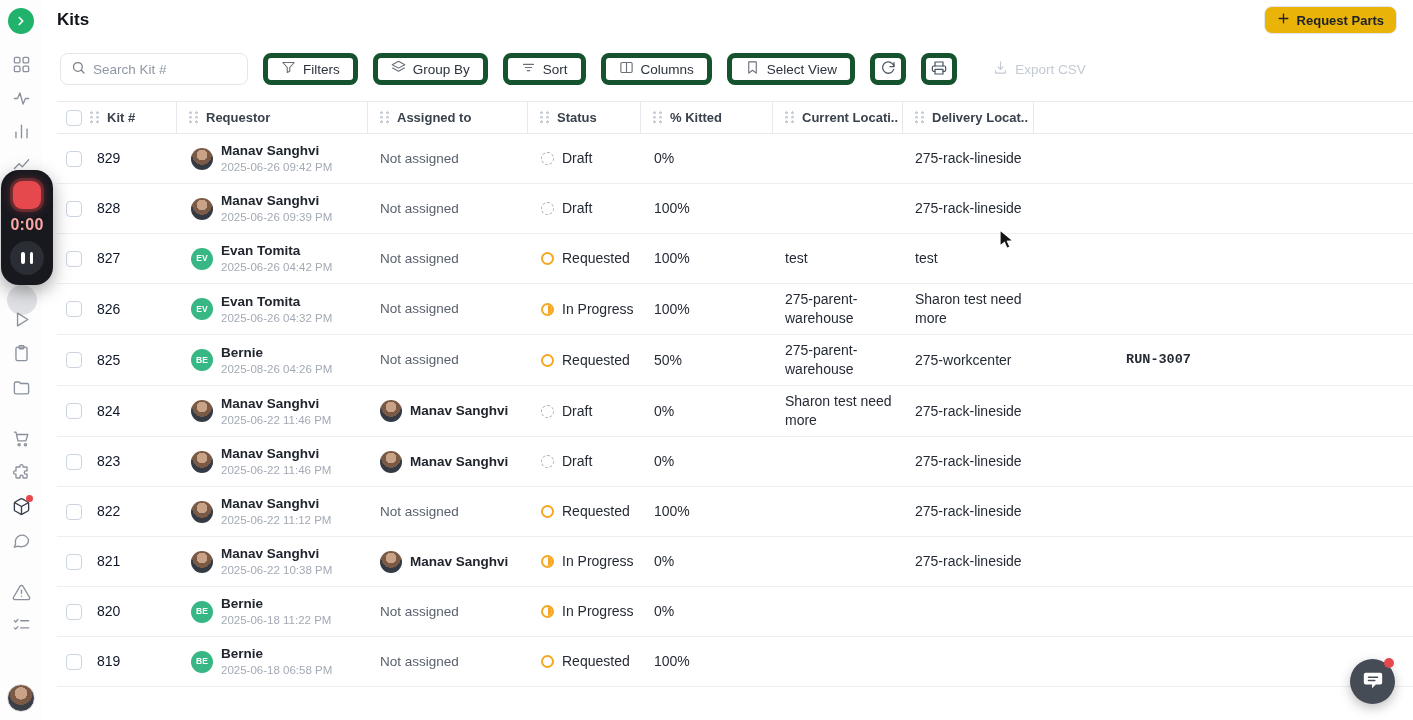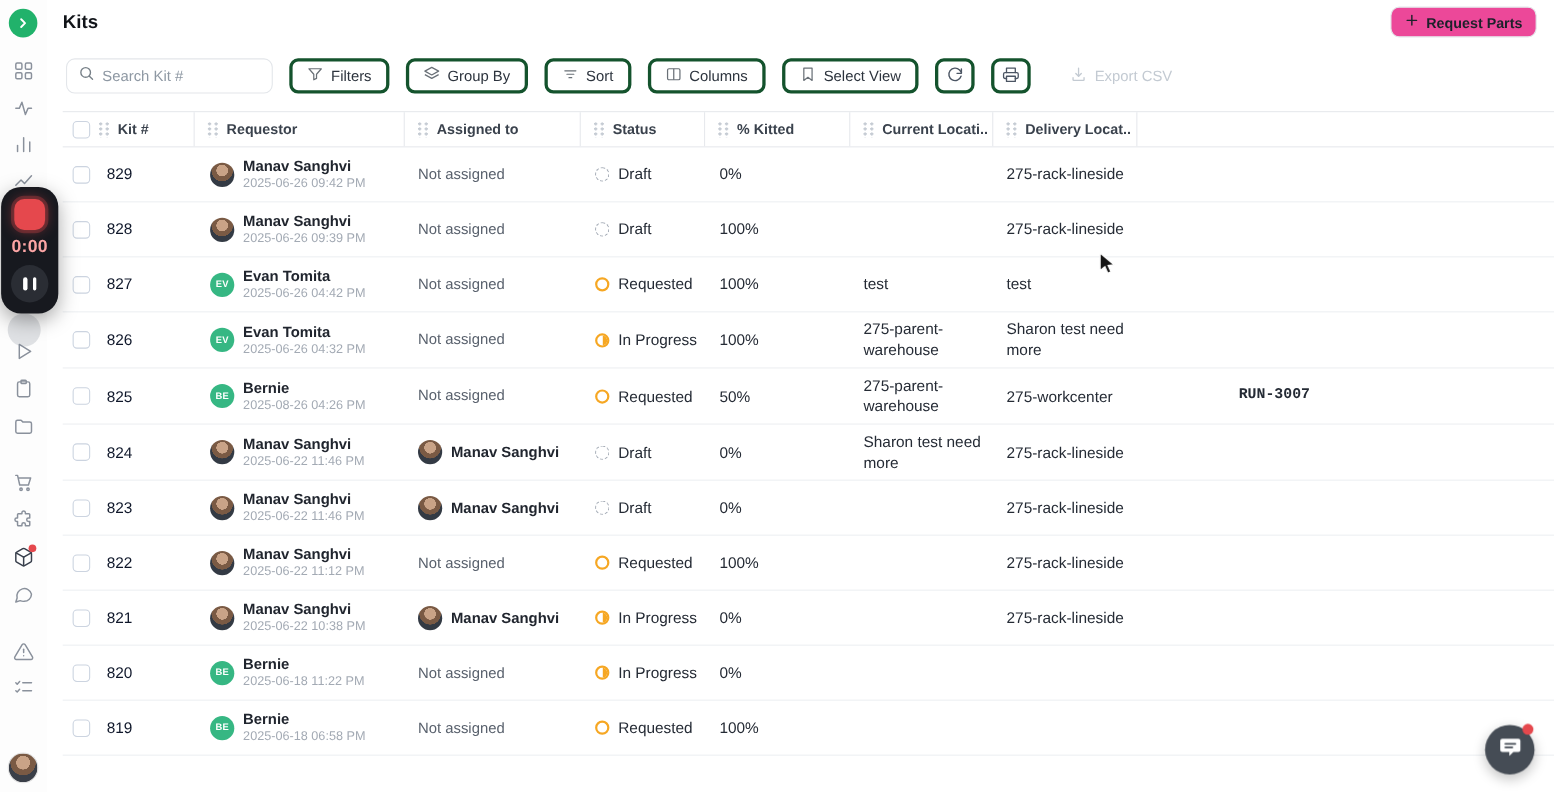--- a/index.html
+++ b/index.html
@@ -31,31 +31,31 @@
     display: flex; align-items: center; justify-content: center; gap: 5px; }
   .rec-pause .pbar { width: 3.5px; height: 12px; background: #fff; border-radius: 2px; }
   .rec-ghost { position: fixed; left: 7px; top: 285px; width: 30px; height: 30px; border-radius: 50%;
     background: rgba(120,128,140,.22); z-index: 55; }
 
   
   .main { position: absolute; left: 42px; top: 0; width: 1371px; height: 720px; }
   .topbar { height: 40px; display: flex; align-items: center; padding: 0 16px 0 15px; }
   .page-title { font-size: 17px; font-weight: 700; color: #111419; }
   .btn-request { margin-left: auto; height: 28px; display: inline-flex; align-items: center; gap: 7px;
-    border: 1px solid #e3e6ea; border-radius: 8px; background: #ec4899; padding: 0 12px;
+    border: 1px solid #e3e6ea; border-radius: 8px; background: #eab308; padding: 0 12px;
     font-family: inherit; font-size: 13px; font-weight: 700; color: #1c212a; cursor: pointer; }
 
   
   .toolbar { display: flex; align-items: center; gap: 15px; padding: 13px 16px 16px 18px; }
   .search { width: 188px; height: 32px; border: 1px solid #e3e6ea; border-radius: 8px;
     display: flex; align-items: center; gap: 7px; padding: 0 10px; background: #fff; }
   .search input { border: none; outline: none; flex: 1; min-width: 0; font-family: inherit;
     font-size: 13.5px; color: #333; background: transparent; }
   .search input::placeholder { color: #8e98a3; }
-  .tb-btn { height: 32px; border: 3px solid #14532d; background: #fff; border-radius: 8px;
+  .tb-btn { height: 32px; border: 5px solid #14532d; background: #fff; border-radius: 8px;
     display: inline-flex; align-items: center; gap: 7px; padding: 0 13px; cursor: pointer;
     font-family: inherit; font-size: 13.5px; color: #2c333d; }
   .tb-icon { width: 36px; justify-content: center; padding: 0; }
   .tb-export { border: none; color: #c3cad2; margin-left: 8px; cursor: default; }
 
   
   .table { margin-left: 15px; width: calc(100% - 15px); }
   .trow { display: grid;
     grid-template-columns: 120px 191px 160px 113px 132px 130px 131px 239px minmax(0,1fr); }
   .thead { border-top: 1px solid #e7e9ed; border-bottom: 1px solid #e7e9ed; height: 33px; }

